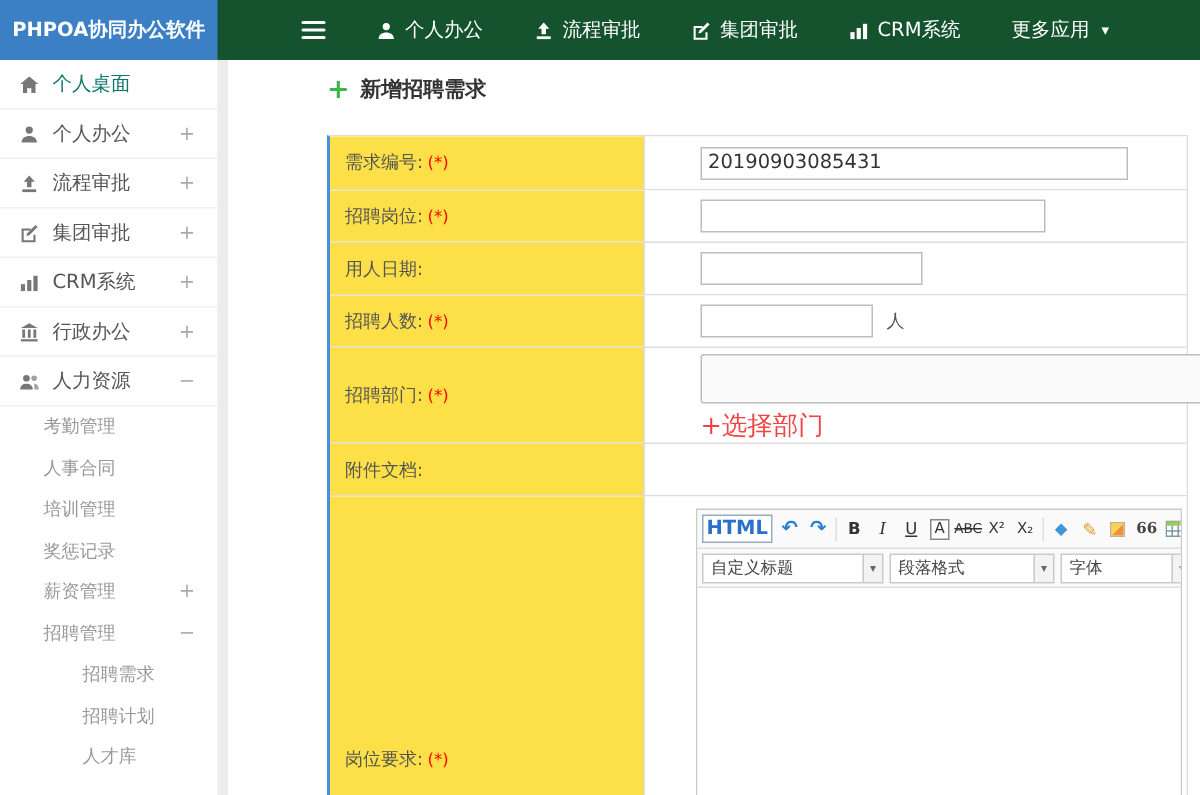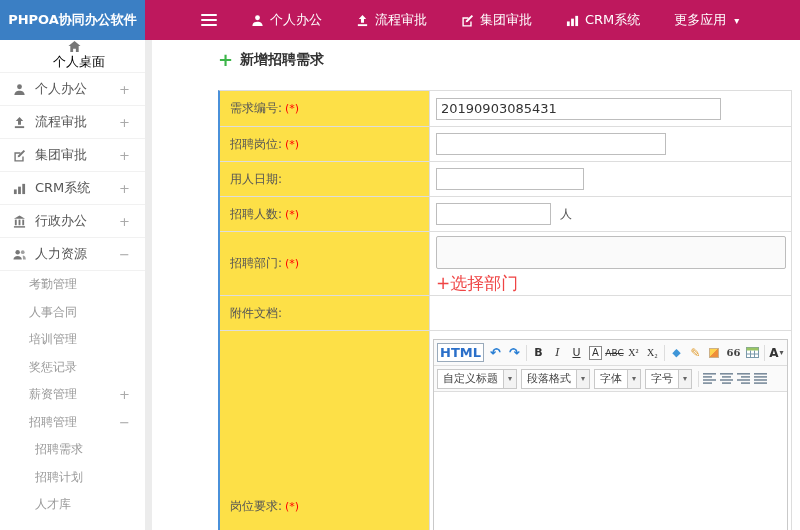--- a/index.html
+++ b/index.html
@@ -1,20 +1,20 @@
 <!DOCTYPE html>
 <html><head>
 <meta charset="utf-8">
 <style>
   * { box-sizing: border-box; margin: 0; padding: 0; }
   html, body { width: 800px; height: 530px; overflow: hidden; }
   body { font-family: "DejaVu Sans", "Liberation Sans", sans-serif; background: #fff; }
 
   
-  .topbar { height: 40px; background: #be185d; display: flex; align-items: stretch; }
+  .topbar { height: 40px; background: #14532d; display: flex; align-items: stretch; }
   .logo { width: 145px; background: #3b7fc4; color: #fff; font-size: 13px; font-weight: bold;
           display: flex; align-items: center; justify-content: center; white-space: nowrap; }
   .hamburger { margin-left: 56px; align-self: center; cursor: pointer; }
   .hamburger i { display: block; width: 16px; height: 2px; background: #fff; border-radius: 1px; }
   .hamburger i + i { margin-top: 3px; }
   .topnav { display: flex; align-items: center; }
   .nav-item { display: flex; align-items: center; margin-left: 34px; color: #fff; font-size: 13px;
               gap: 6px; cursor: pointer; white-space: nowrap; }
   .nav-item svg { display: block; }
   .caret { font-size: 10px; margin-left: 2px; }
@@ -22,38 +22,38 @@
   
   .bodywrap { display: flex; height: 490px; }
   .sidebar { width: 145px; background: #fff; flex-shrink: 0; }
   .gapbar { width: 7px; background: #ececec; flex-shrink: 0; }
   .main { flex: 1; background: #fff; padding: 8px 0 0 66px; }
 
   
   .side-item { display: flex; align-items: center; cursor: pointer; }
   .lvl0 { height: 33px; border-bottom: 1px solid #f1f1f1; padding-left: 13px; font-size: 13px; color: #555; }
   .lvl0 .s-icon { color: #777; margin-right: 9px; display: flex; }
-  .lvl0.active { color: #000000; flex-direction: column; }
+  .lvl0.active { color: #0f766e; }
   .toggle { margin-left: auto; margin-right: 15px; color: #aaa; font-size: 13px; }
   .lvl1 { height: 27.5px; padding-left: 29px; font-size: 12px; color: #999; }
-  .lvl2 { height: 27.5px; padding-left: 35px; font-size: 12px; color: #999; }
+  .lvl2 { height: 27.5px; padding-left: 55px; font-size: 12px; color: #999; }
 
   
   .title-row { display: flex; align-items: center; height: 24px; }
   .plus { color: #3cb549; font-size: 18px; font-weight: bold; margin-right: 7px; line-height: 1; }
   .page-title { font-size: 14px; font-weight: bold; color: #333; }
 
   
   .form { width: 574px; margin-top: 18px; border: 1px solid #ddd; border-left: 2px solid #4a90d9; }
   .frow { display: flex; border-bottom: 1px solid #ddd; background: #fff; }
   .frow:last-child { border-bottom: none; }
   .flabel { width: 210px; background: #fde047; border-right: 1px solid #ddd; display: flex;
             align-items: center; padding-left: 10px; font-size: 12px; color: #555; flex-shrink: 0; }
   .req { color: #f00; font-size: 11px; margin-left: 3px; font-style: normal; }
-  .fvalue { flex: 1; display: flex; align-items: center; padding: 0 6px; min-width: 0; }
+  .fvalue { flex: 1; display: flex; align-items: center; padding: 0 6px; min-width: 0; margin-left: 31px; }
   .r1 { height: 36px; } .r2, .r3, .r4, .r6 { height: 35px; }
   .r5 { height: 64px; } .r7 { height: 350px; }
   input.txt { height: 22px; border: 1px solid #bdbdbd; font-size: 13px; color: #333;
               padding: 0 4px; font-family: inherit; background: #fff; }
   .w285 { width: 285px; } .w230 { width: 230px; } .w148 { width: 148px; }
   .w115 { width: 115px; } .w150 { width: 150px; }
   .suffix { font-size: 12px; color: #555; margin-left: 9px; }
   .col { flex-direction: column; align-items: flex-start; justify-content: center; padding-top: 4px; }
   textarea.dept { width: 350px; height: 38px; background: #fafafa; border: 1px solid #bdbdbd;
                   border-radius: 2px; resize: none; font-family: inherit; }
@@ -70,30 +70,30 @@
           font-size: 11px; color: #333; cursor: pointer; }
   .tb-sep { width: 1px; height: 16px; background: #ddd; margin: 0 2px; flex-shrink: 0; }
   .html-btn { font-size: 13px; font-weight: bold; color: #2a6fc9; border: 1px solid #99aabb;
               background: #fff; padding: 1px 2px; margin-right: 2px; }
   .arrow { color: #2a7fd4; font-size: 13px; font-weight: bold; }
   .bld { font-weight: bold; }
   .ita { font-style: italic; font-family: "DejaVu Serif", serif; }
   .und { text-decoration: underline; }
   .abox span { border: 1px solid #888; padding: 0 2px; font-size: 10px; line-height: 1.2; background: #fff; }
   .strike { text-decoration: line-through; font-size: 9px; }
-  .supsub { font-size: 10px; font-family: Liberation Serif, serif; }
+  .supsub { font-size: 10px; }
   .eraser { color: #3f96d8; font-size: 11px; }
   .pencil { color: #e09b2d; font-size: 12px; }
   .colorbox { width: 10px; height: 10px; background: linear-gradient(135deg, #ffd34d 50%, #ef8f3a 50%);
               border: 1px solid #cbb089; }
   .quote { font-family: "DejaVu Serif", serif; font-weight: bold; font-size: 10px; color: #444; }
   .fontcolor { font-weight: bold; font-size: 12px; }
   .mini-caret { font-size: 8px; color: #555; margin-left: 1px; }
   .dd { display: flex; align-items: center; height: 20px; border: 1px solid #c9c9c9; background: #fff;
-        margin-right: 4px; cursor: pointer; flex-shrink: 0; }
+        margin-right: 4px; cursor: pointer; flex-shrink: 0; gap: 41px; }
   .dd-label { font-size: 11px; color: #444; padding: 0 5px; white-space: nowrap; }
   .dd-caret { border-left: 1px solid #c9c9c9; width: 13px; height: 100%; display: flex;
               align-items: center; justify-content: center; font-size: 8px; color: #666; background: #f3f3f3; }
   .align-btn { margin: 0 2px; display: flex; cursor: pointer; }
   .editor-body { height: 300px; background: #fff; }
 </style>
 </head>
 <body>
 
 <header class="topbar">

